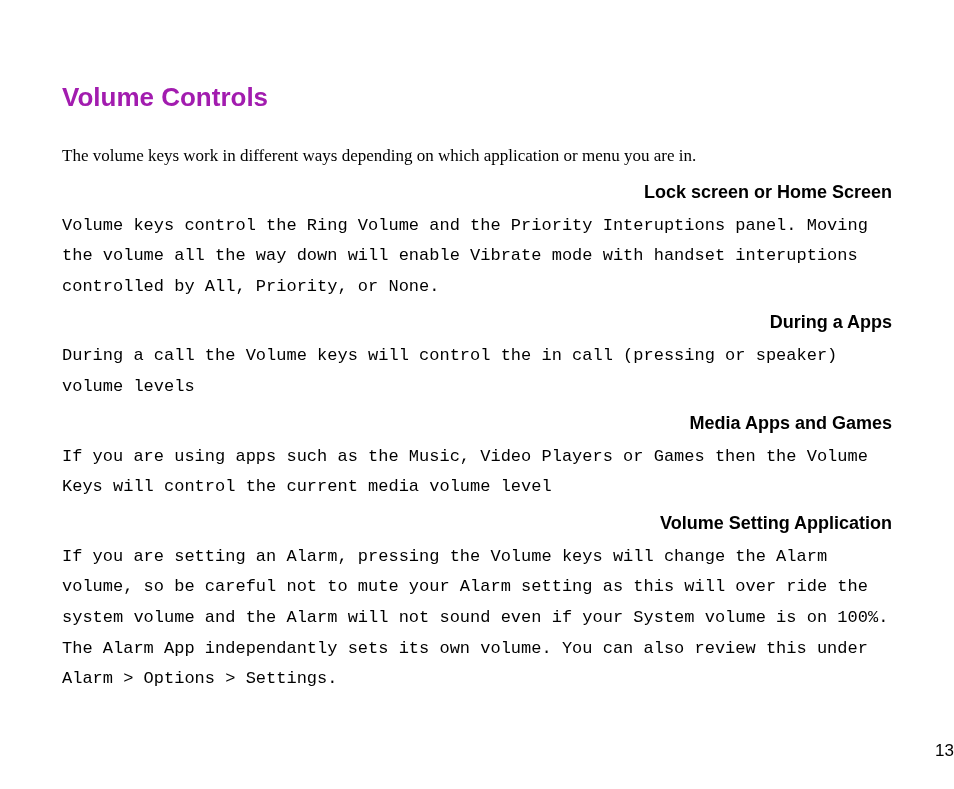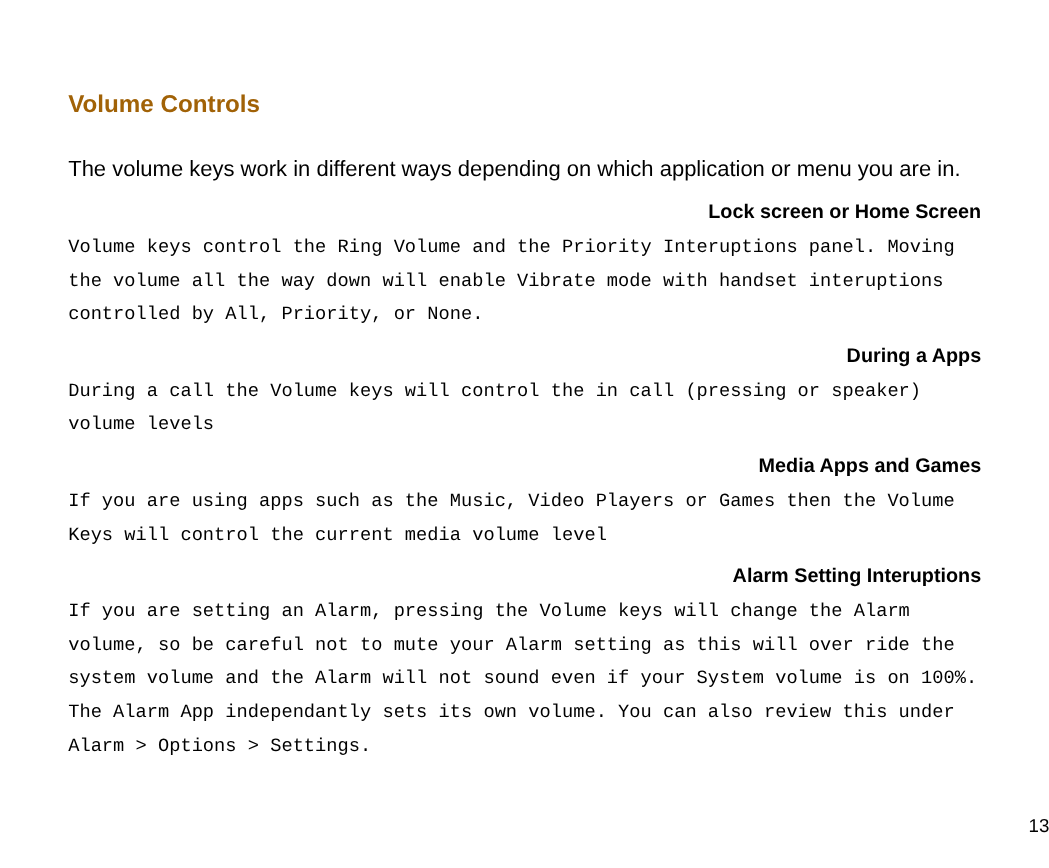--- a/index.html
+++ b/index.html
@@ -10,29 +10,30 @@
     body {
       width: 954px;
       height: 789px;
       background: #ffffff;
       font-family: Arial, Helvetica, sans-serif;
       color: #000000;
       padding: 82px 62px 40px 62px;
       position: relative;
     }
     .page-title {
-      font-size: 22px;
+      font-size: 26px;
       font-weight: bold;
-      color: #a16207;
+      color: #a21caf;
       margin-bottom: 28px;
     }
     .intro-text {
-      font-size: 20px;
+      font-size: 17px;
       line-height: 1.8;
       margin-bottom: 10px;
+      font-family: Liberation Serif, serif;
     }
     .section-heading {
       font-size: 18px;
       font-weight: bold;
       margin-top: 4px;
       margin-bottom: 8px;
       text-align: right;
     }
     .section-body {
       font-size: 17px;
@@ -59,16 +60,16 @@
 <h2 class="section-heading">Lock screen or Home Screen</h2>
 <p class="section-body">Volume keys control the Ring Volume and the Priority Interuptions panel.
 Moving the volume all the way down will enable Vibrate mode with handset interuptions controlled by All, Priority, or None.</p>
 
 <h2 class="section-heading">During a Apps</h2>
 <p class="section-body">During a call the Volume keys will control the in call (pressing or speaker) volume levels</p>
 
 <h2 class="section-heading">Media Apps and Games</h2>
 <p class="section-body">If you are using apps such as the Music, Video Players or Games then the Volume Keys will control the current media volume level</p>
 
-<h2 class="section-heading">Alarm Setting Interuptions</h2>
+<h2 class="section-heading">Volume Setting Application</h2>
 <p class="section-body">If you are setting an Alarm, pressing the Volume keys will change the Alarm volume, so be careful not to mute your Alarm setting as this will over ride the system volume and the Alarm will not sound even if your System volume is on 100%. The Alarm App independantly sets its own volume. You can also review this under Alarm &gt; Options &gt; Settings.</p>
 
 <div class="page-number">13</div>
 
 </body></html>

